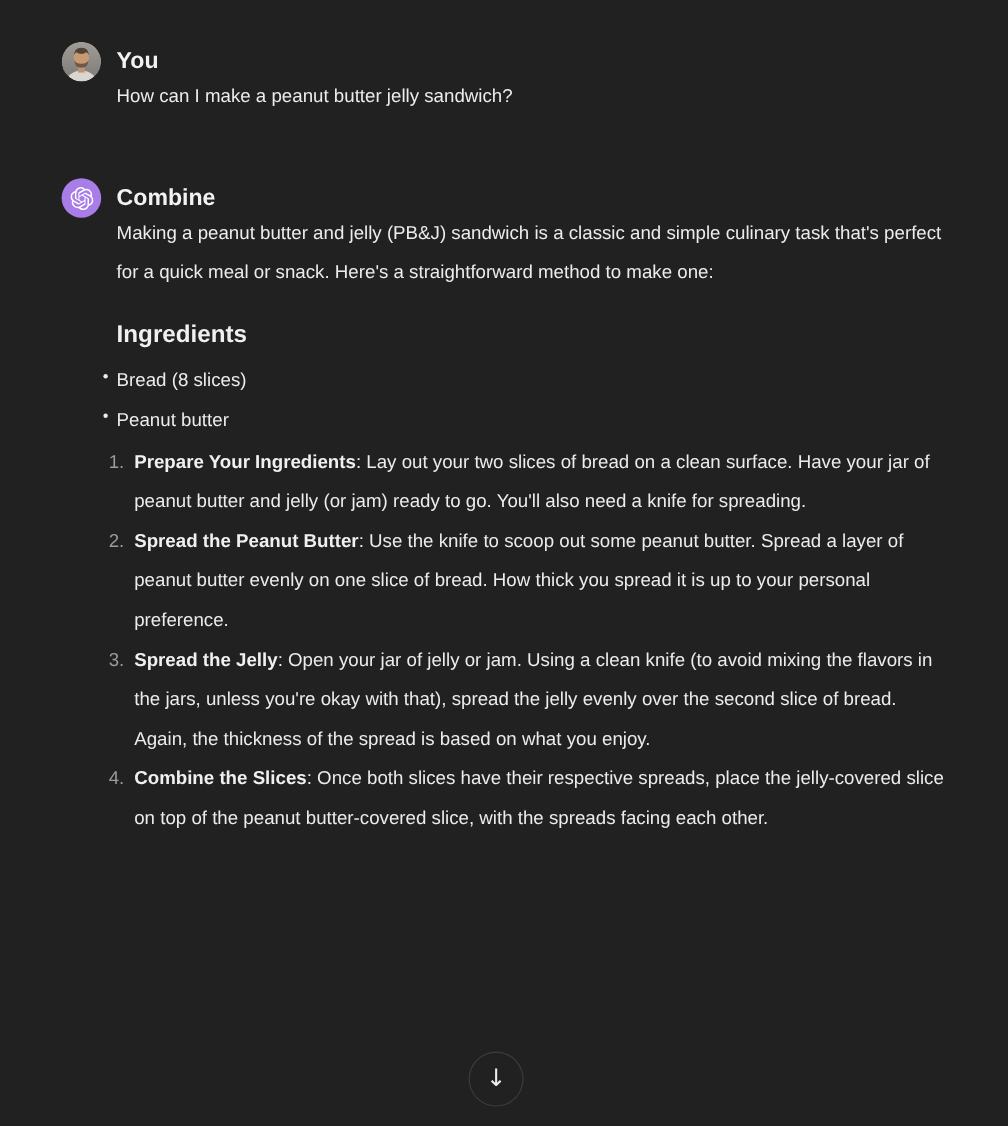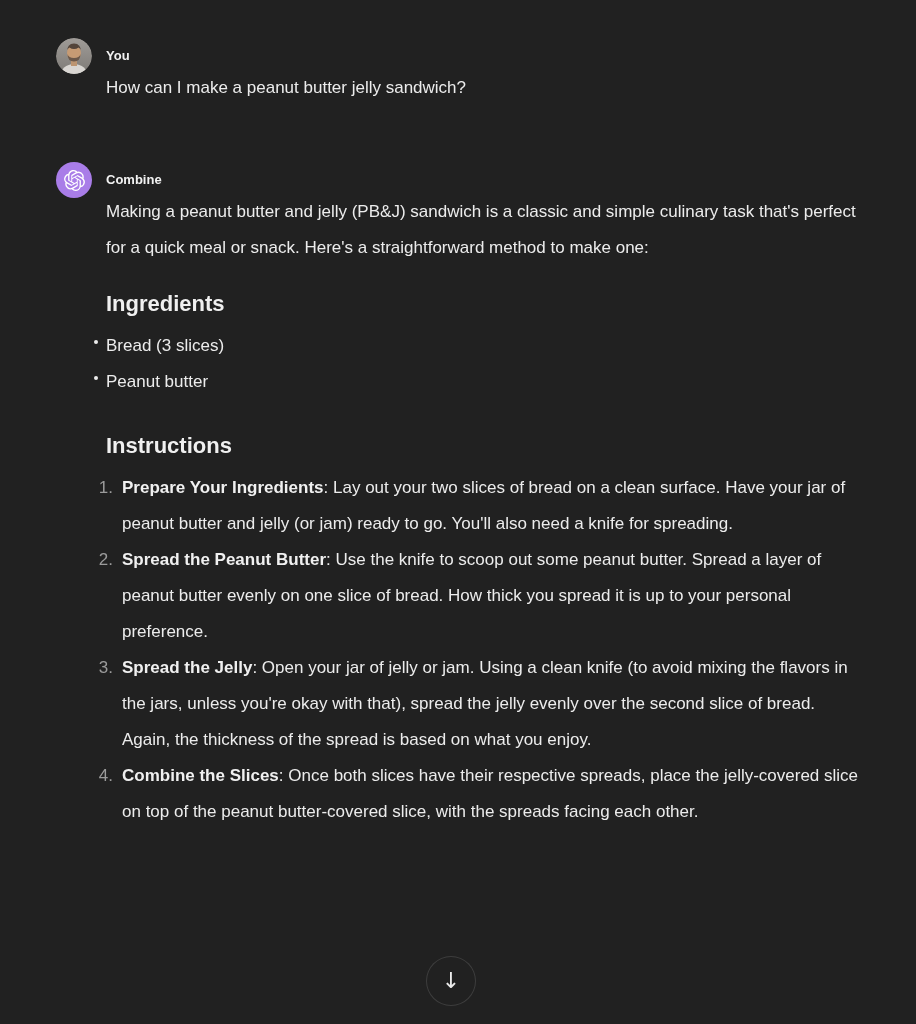--- a/index.html
+++ b/index.html
@@ -19,21 +19,21 @@
 
   .avatar {
     width: 36px; height: 36px; flex: 0 0 36px;
     border-radius: 50%; overflow: hidden;
     display: flex; align-items: center; justify-content: center;
   }
   .avatar svg { display: block; }
   .avatar.assistant-avatar { background: #a97de8; }
 
   .content { flex: 1; min-width: 0; max-width: 758px; }
-  .author { font-weight: 700; font-size: 13px; line-height: 22px; padding-top: 7px; color: #f2f2f2; }
+  .author { font-weight: 700; font-size: 21px; line-height: 22px; padding-top: 7px; color: #f2f2f2; }
 
   .msg-text, .intro {
     font-size: 17px; line-height: 36px; margin: 3px 0 0; font-weight: 400;
   }
 
   h3.section-heading {
     font-size: 22px; line-height: 28px; font-weight: 700;
     color: #f0f0f0; margin: 24px 0 10px;
   }
   h3.instructions-heading { margin-top: 32px; }
@@ -109,29 +109,28 @@
     </div>
     <div class="content">
       <div class="author">Combine</div>
 
       <p class="intro">Making a peanut butter and jelly (PB&amp;J) sandwich is a classic and simple culinary task that's perfect for a quick meal or snack. Here's a straightforward method to make one:</p>
 
       <h3 class="section-heading">Ingredients</h3>
       <ul class="ingredients">
         <li>
           <span class="dot"></span>
-          <span>Bread (3 slices)</span>
+          <span>Bread (8 slices)</span>
         </li>
         <li>
           <span class="dot"></span>
           <span>Peanut butter</span>
         </li>
       </ul>
 
-      <h3 class="section-heading instructions-heading">Instructions</h3>
       <ol class="instructions">
         <li>
           <span class="num">1.</span>
           <span class="li-body"><strong>Prepare Your Ingredients</strong><span>: Lay out your two slices of bread on a clean surface. Have your jar of peanut butter and jelly (or jam) ready to go. You'll also need a knife for spreading.</span></span>
         </li>
         <li>
           <span class="num">2.</span>
           <span class="li-body"><strong>Spread the Peanut Butter</strong><span>: Use the knife to scoop out some peanut butter. Spread a layer of peanut butter evenly on one slice of bread. How thick you spread it is up to your personal preference.</span></span>
         </li>
         <li>

